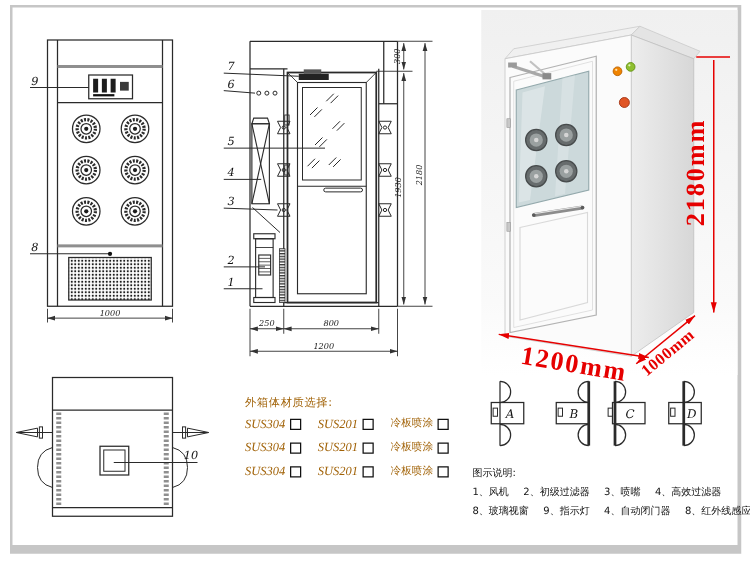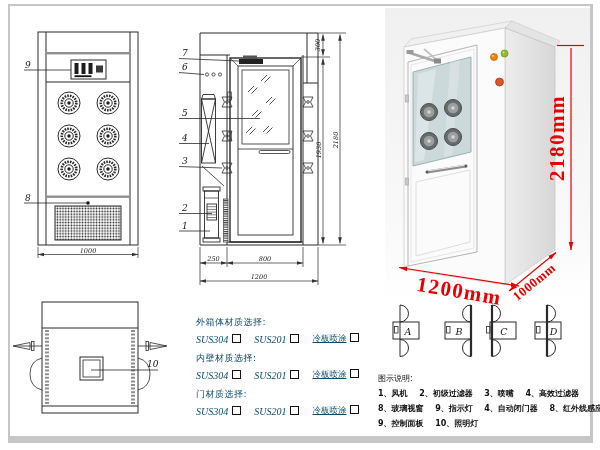--- a/index.html
+++ b/index.html
@@ -8,32 +8,32 @@
   .frame{position:absolute;left:8px;top:4px;width:585px;height:439px;box-sizing:border-box;
          border:2px solid #c6c6c6;border-right-width:3px;border-bottom:7px solid #c6c6c6;}
   svg{position:absolute;left:0;top:0;}
   svg text{user-select:none;}
   .dim{font:italic 6.5px "DejaVu Serif",serif;fill:#222;text-anchor:middle;}
   .co{font:italic 9px "DejaVu Serif",serif;fill:#111;}
   .lt{font:italic 9.5px "DejaVu Serif",serif;fill:#111;text-anchor:middle;}
   .redbig{font:bold 21px "Liberation Serif",serif;fill:#e60000;letter-spacing:1.5px;text-anchor:middle;}
   .redmid{font:bold 13px "Liberation Serif",serif;fill:#e60000;letter-spacing:.5px;text-anchor:middle;}
 
-  .materials{position:absolute;left:196px;top:316px;width:188px;color:#0c4a6e;}
+  .materials{position:absolute;left:196px;top:316px;width:188px;color:#a16207;}
   .mat-label{font-size:9px;letter-spacing:.5px;margin:0 0 4px 0;}
   .mat-opts{display:flex;align-items:center;gap:13px;margin:0 0 7px 0;
             font:italic 10px "Liberation Serif",serif;}
-  .opt{display:flex;gap:4px;}
+  .opt{display:flex;align-items:center;gap:4px;}
   .cb{display:inline-block;width:7px;height:7px;border:1.3px solid #111;background:#fff;}
-  .cn{font:8.5px "DejaVu Sans",sans-serif;font-style:normal;text-decoration:underline;}
+  .cn{font:8.5px "DejaVu Sans",sans-serif;font-style:normal;}
 
   .legend{position:absolute;left:378px;top:371px;width:214px;color:#111;
           font-size:8px;line-height:15px;}
   .legend .row{white-space:nowrap;}
-  .legend .row span{margin-right:9px;display:inline-block;font-weight:bold;}
+  .legend .row span{margin-right:9px;display:inline-block;}
 </style>
 </head>
 <body>
 
 <div id="shot">
   <div class="frame"></div>
 
   <svg width="600" height="450" viewBox="0 0 600 450">
     <defs>
       <marker id="arr" markerWidth="8" markerHeight="6" refX="6.3" refY="2.5" orient="auto-start-reverse" markerUnits="userSpaceOnUse">
@@ -413,36 +413,34 @@
         </span>
       <span class="opt">
           <span>SUS201</span>
           <span class="cb"></span>
         </span>
       <span class="opt">
           <span class="cn">冷板喷涂</span>
           <span class="cb"></span>
         </span>
     </div>
-    <div class="mat-label">内壁材质选择:</div>
     <div class="mat-opts">
       <span class="opt">
           <span>SUS304</span>
           <span class="cb"></span>
         </span>
       <span class="opt">
           <span>SUS201</span>
           <span class="cb"></span>
         </span>
       <span class="opt">
           <span class="cn">冷板喷涂</span>
           <span class="cb"></span>
         </span>
     </div>
-    <div class="mat-label">门材质选择:</div>
     <div class="mat-opts">
       <span class="opt">
           <span>SUS304</span>
           <span class="cb"></span>
         </span>
       <span class="opt">
           <span>SUS201</span>
           <span class="cb"></span>
         </span>
       <span class="opt">
@@ -459,18 +457,14 @@
       <span>2、初级过滤器</span>
       <span>3、喷嘴</span>
       <span>4、高效过滤器</span>
     </div>
     <div class="row">
       <span>8、玻璃视窗</span>
       <span>9、指示灯</span>
       <span>4、自动闭门器</span>
       <span>8、红外线感应器</span>
     </div>
-    <div class="row">
-      <span>9、控制面板</span>
-      <span>10、照明灯</span>
-    </div>
   </div>
 </div>
 
 </body></html>

